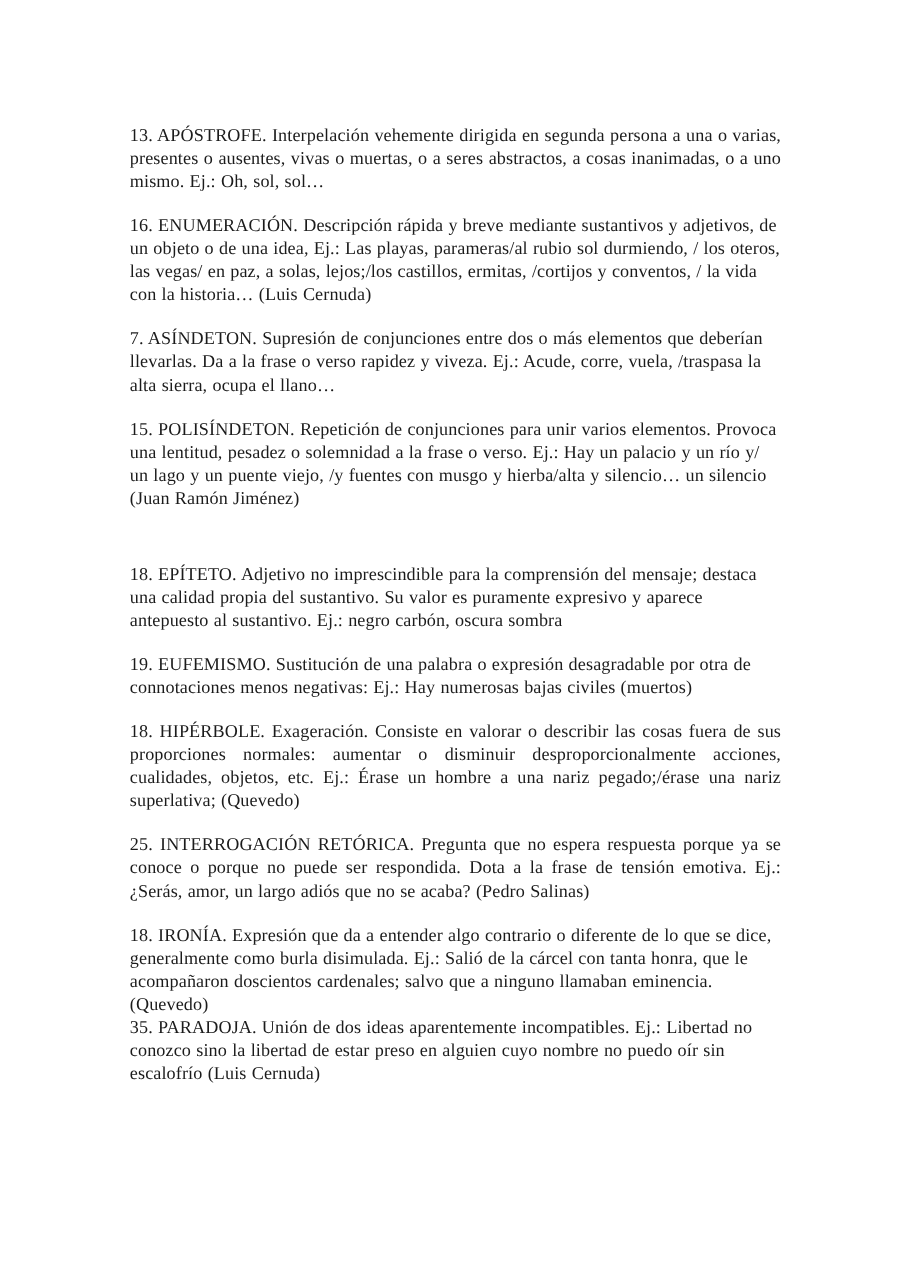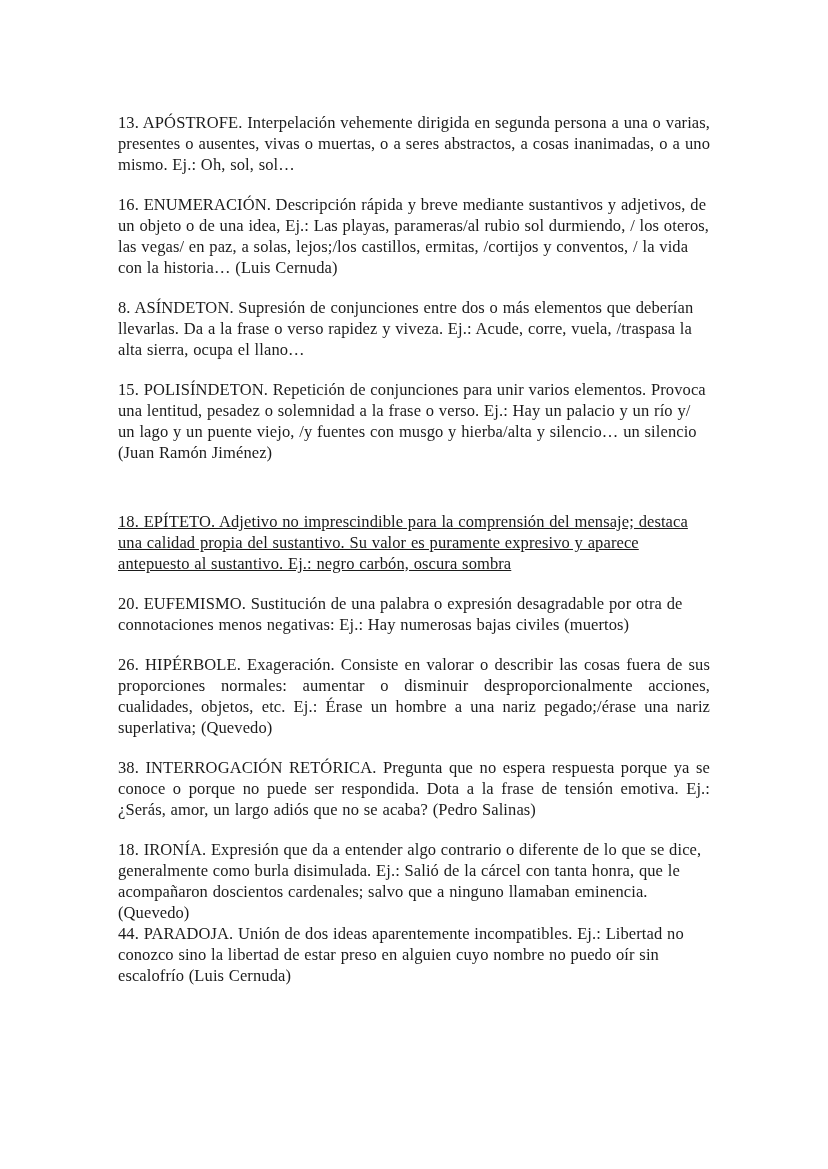--- a/index.html
+++ b/index.html
@@ -29,35 +29,34 @@
     margin: 0 0 19px 0;
     text-align: left;
     letter-spacing: 0.1px;
     word-spacing: 0.5px;
   }
   .para.justified {
     text-align: justify;
   }
   .para.extra-gap {
     margin-top: 48px;
-    text-decoration: underline;
   }
   .para.tight {
     margin-bottom: 0;
   }
 </style>
 </head>
 <body>
 
 <div class="page">
   <div class="content">
     <p class="para justified">13.  APÓSTROFE.  Interpelación  vehemente  dirigida  en  segunda  persona a  una  o  varias,  presentes  o  ausentes,  vivas  o  muertas,  o  a  seres abstractos, a cosas inanimadas, o a uno mismo. Ej.: Oh, sol, sol…</p>
     <p class="para">16.  ENUMERACIÓN. Descripción rápida y breve mediante sustantivos y adjetivos, de un objeto o de una idea, Ej.: Las playas, parameras/al rubio sol durmiendo, / los oteros, las vegas/ en paz, a solas, lejos;/los castillos, ermitas, /cortijos y conventos, / la vida con  la historia…  (Luis Cernuda)</p>
-    <p class="para">8.  ASÍNDETON. Supresión de conjunciones entre dos o más elementos que deberían llevarlas.  Da a la frase o verso rapidez y viveza. Ej.: Acude, corre, vuela, /traspasa la alta sierra, ocupa el llano…</p>
+    <p class="para">7.  ASÍNDETON. Supresión de conjunciones entre dos o más elementos que deberían llevarlas.  Da a la frase o verso rapidez y viveza. Ej.: Acude, corre, vuela, /traspasa la alta sierra, ocupa el llano…</p>
     <p class="para">15.  POLISÍNDETON. Repetición de conjunciones para unir varios elementos. Provoca una lentitud, pesadez o solemnidad a la frase o verso. Ej.: Hay un palacio y un río y/ un lago y un puente viejo, /y fuentes con musgo y hierba/alta y silencio… un silencio (Juan Ramón Jiménez)</p>
     <p class="para extra-gap">18.  EPÍTETO. Adjetivo no imprescindible para la comprensión del mensaje; destaca una calidad propia del sustantivo. Su valor es puramente expresivo y aparece antepuesto al sustantivo. Ej.: negro carbón, oscura sombra</p>
-    <p class="para">20.  EUFEMISMO. Sustitución de una palabra o expresión desagradable por otra de connotaciones menos negativas: Ej.: Hay numerosas bajas civiles (muertos)</p>
-    <p class="para justified">26.  HIPÉRBOLE.  Exageración.  Consiste  en  valorar  o  describir  las  cosas fuera  de  sus  proporciones  normales:  aumentar  o  disminuir desproporcionalmente acciones, cualidades, objetos, etc. Ej.: Érase un hombre a una nariz pegado;/érase una nariz superlativa; (Quevedo)</p>
-    <p class="para justified">38.  INTERROGACIÓN RETÓRICA. Pregunta que no espera respuesta porque ya se conoce o porque no puede ser respondida. Dota a la frase de tensión emotiva. Ej.: ¿Serás, amor, un largo adiós que no se acaba? (Pedro Salinas)</p>
+    <p class="para">19.  EUFEMISMO. Sustitución de una palabra o expresión desagradable por otra de connotaciones menos negativas: Ej.: Hay numerosas bajas civiles (muertos)</p>
+    <p class="para justified">18.  HIPÉRBOLE.  Exageración.  Consiste  en  valorar  o  describir  las  cosas fuera  de  sus  proporciones  normales:  aumentar  o  disminuir desproporcionalmente acciones, cualidades, objetos, etc. Ej.: Érase un hombre a una nariz pegado;/érase una nariz superlativa; (Quevedo)</p>
+    <p class="para justified">25.  INTERROGACIÓN RETÓRICA. Pregunta que no espera respuesta porque ya se conoce o porque no puede ser respondida. Dota a la frase de tensión emotiva. Ej.: ¿Serás, amor, un largo adiós que no se acaba? (Pedro Salinas)</p>
     <p class="para tight">18.  IRONÍA. Expresión que da a entender algo contrario o diferente de lo que se dice, generalmente como burla disimulada. Ej.:  Salió de la cárcel con tanta honra, que le acompañaron doscientos cardenales; salvo que a ninguno llamaban eminencia. (Quevedo)</p>
-    <p class="para">44.  PARADOJA. Unión  de dos  ideas aparentemente incompatibles. Ej.: Libertad no conozco sino la  libertad de  estar preso  en  alguien cuyo nombre no puedo oír sin escalofrío (Luis Cernuda)</p>
+    <p class="para">35.  PARADOJA. Unión  de dos  ideas aparentemente incompatibles. Ej.: Libertad no conozco sino la  libertad de  estar preso  en  alguien cuyo nombre no puedo oír sin escalofrío (Luis Cernuda)</p>
   </div>
 </div>
 
 </body></html>

